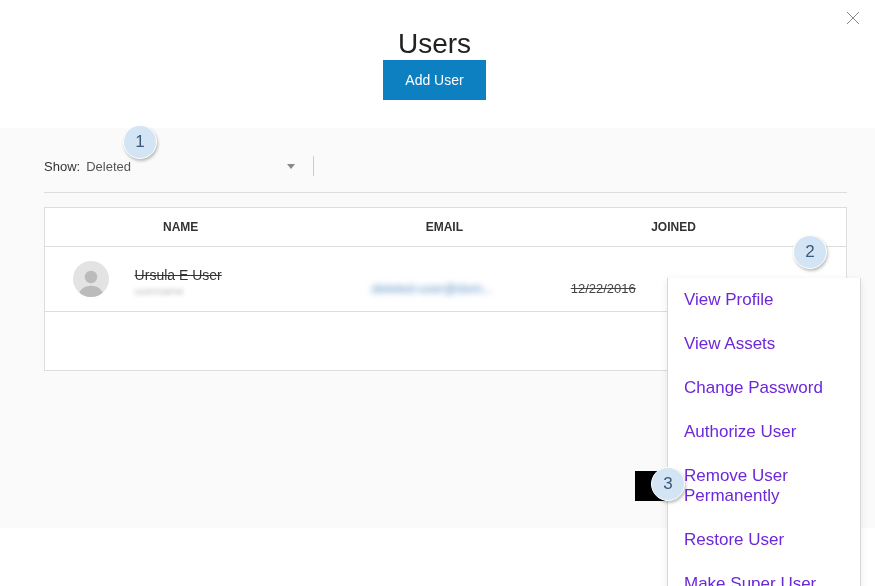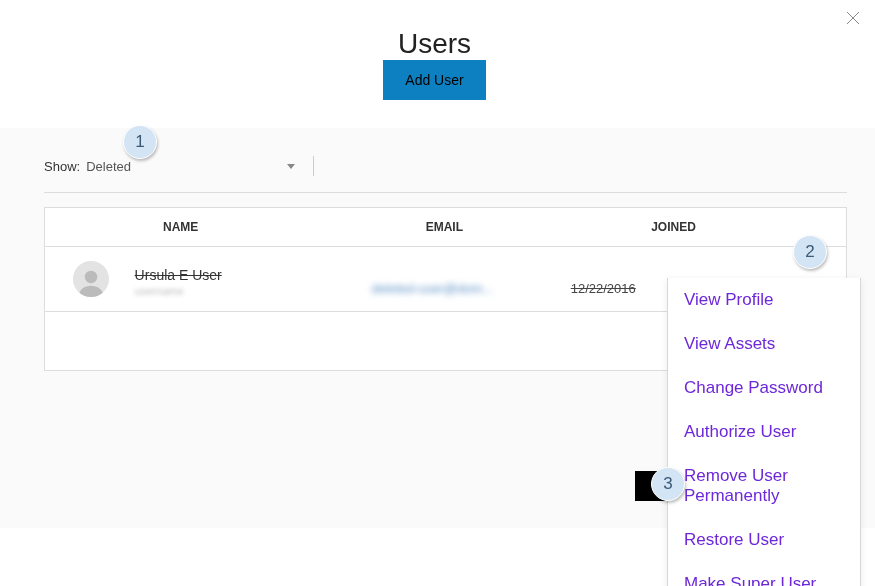--- a/index.html
+++ b/index.html
@@ -29,21 +29,21 @@
     padding: 28px 38px 28px 32px;
     flex-direction: column;
   }
   .page-title {
     font-size: 28px;
     font-weight: 400;
     color: #222;
   }
   .add-user-btn {
     background: #0d80c2;
-    color: #000000;
+    color: #ffffff;
     border: none;
     padding: 12px 22px;
     font-size: 14px;
     cursor: pointer;
   }
   .content-area {
     background: #fafafa;
     padding: 24px 28px 40px 44px;
     min-height: 400px;
   }

